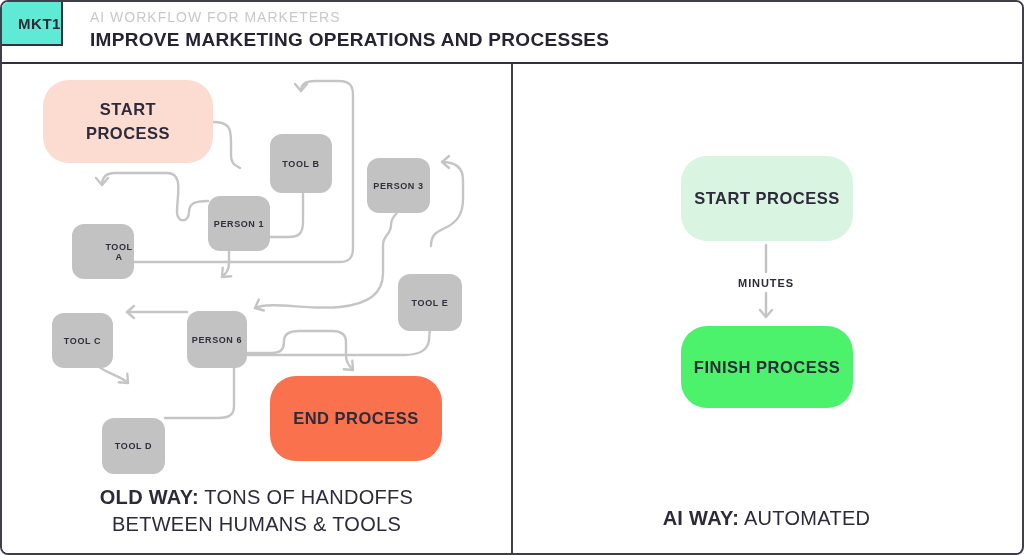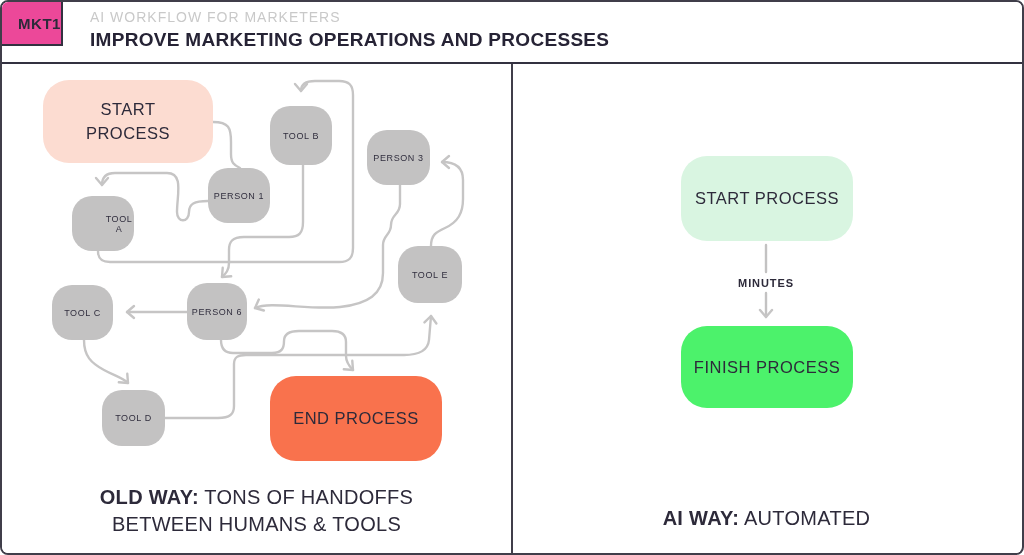--- a/index.html
+++ b/index.html
@@ -11,21 +11,21 @@
     background:#ffffff; overflow:hidden;
   }
 
   
   .header {
     position:relative; height:62px; border-bottom:2px solid #333140;
     background:#ffffff;
   }
   .badge {
     position:absolute; left:0; top:0; width:61px; height:44px;
-    background:#ec4899; border-right:2px solid #333140; border-bottom:2px solid #333140;
+    background:#5eead4; border-right:2px solid #333140; border-bottom:2px solid #333140;
     display:flex; align-items:center; justify-content:center;
     font-size:15px; font-weight:700; color:#2d2a3a; letter-spacing:0.5px;padding-left:16px;
   }
   .header-text { position:absolute; left:88px; top:7px; }
   .subtitle {
     font-size:14px; font-weight:400; color:#c9c9c9; letter-spacing:1px;
     display:block; margin-bottom:4px;
   }
   .title {
     font-size:19px; font-weight:700; color:#262335; letter-spacing:0.3px;
@@ -35,25 +35,25 @@
   
   .panels { display:flex; height:489px; }
   .panel { position:relative; width:509px; height:489px; background:#fff; }
   .panel.right { border-left:2px solid #403e4a; }
 
   svg.connectors { position:absolute; left:0; top:0; }
 
   
   .node {
     position:absolute; display:flex; align-items:center; justify-content:center;
-    text-align:center; color:#2d2a3a; font-weight:400;
+    text-align:center; color:#2d2a3a; font-weight:700;
   }
   .node.gray {
-    background:#c3c2c2; border-radius:20px;
-    font-size:9px; letter-spacing:0.6px; color:#312e3e;
+    background:#c3c2c2; border-radius:12px;
+    font-size:9px; letter-spacing:0.6px; color:#312e3e;margin-top:28px;
   }
   .node.big { font-size:16.5px; letter-spacing:0.5px; border-radius:26px; }
   .node.peach  { background:#fcdcd1; }
   .node.orange { background:#f9724d; }
   .node.mint   { background:#d9f5e1; }
   .node.green  { background:#4cf26b; }
   .node .wrap2 { display:block; max-width:110px; line-height:1.45; }
 
   .minutes-label {
     position:absolute; width:120px; text-align:center;

